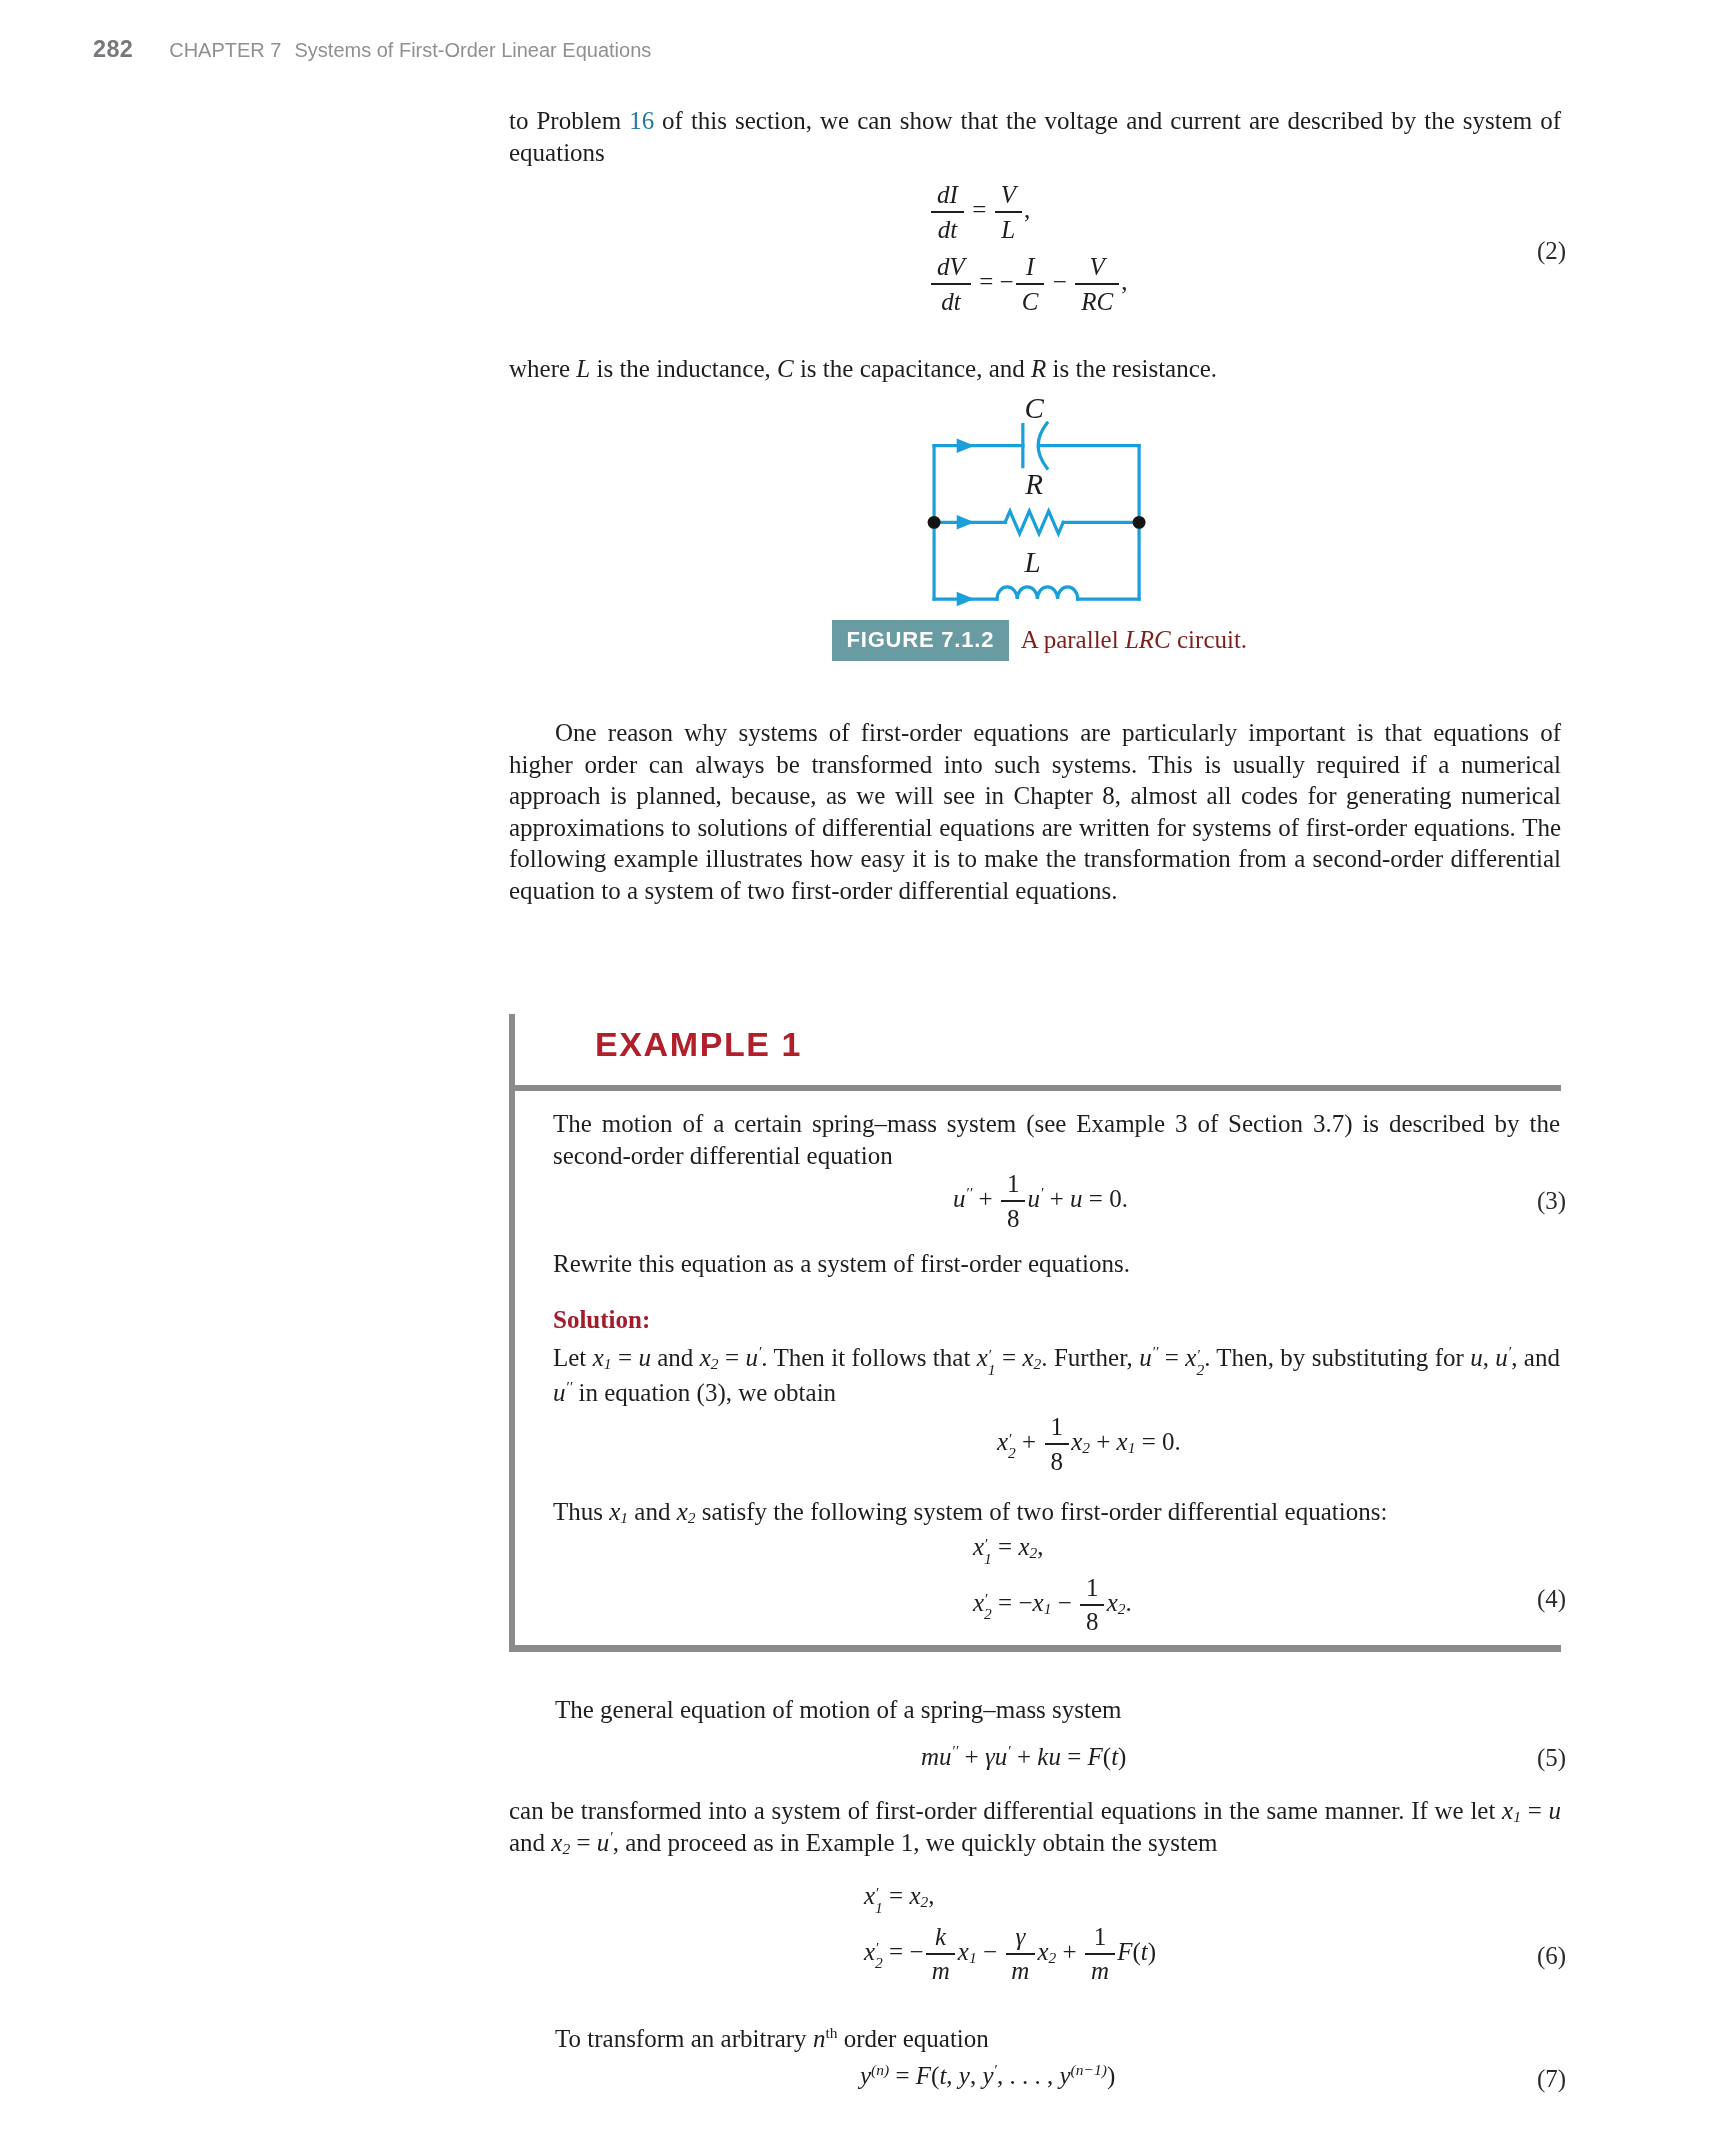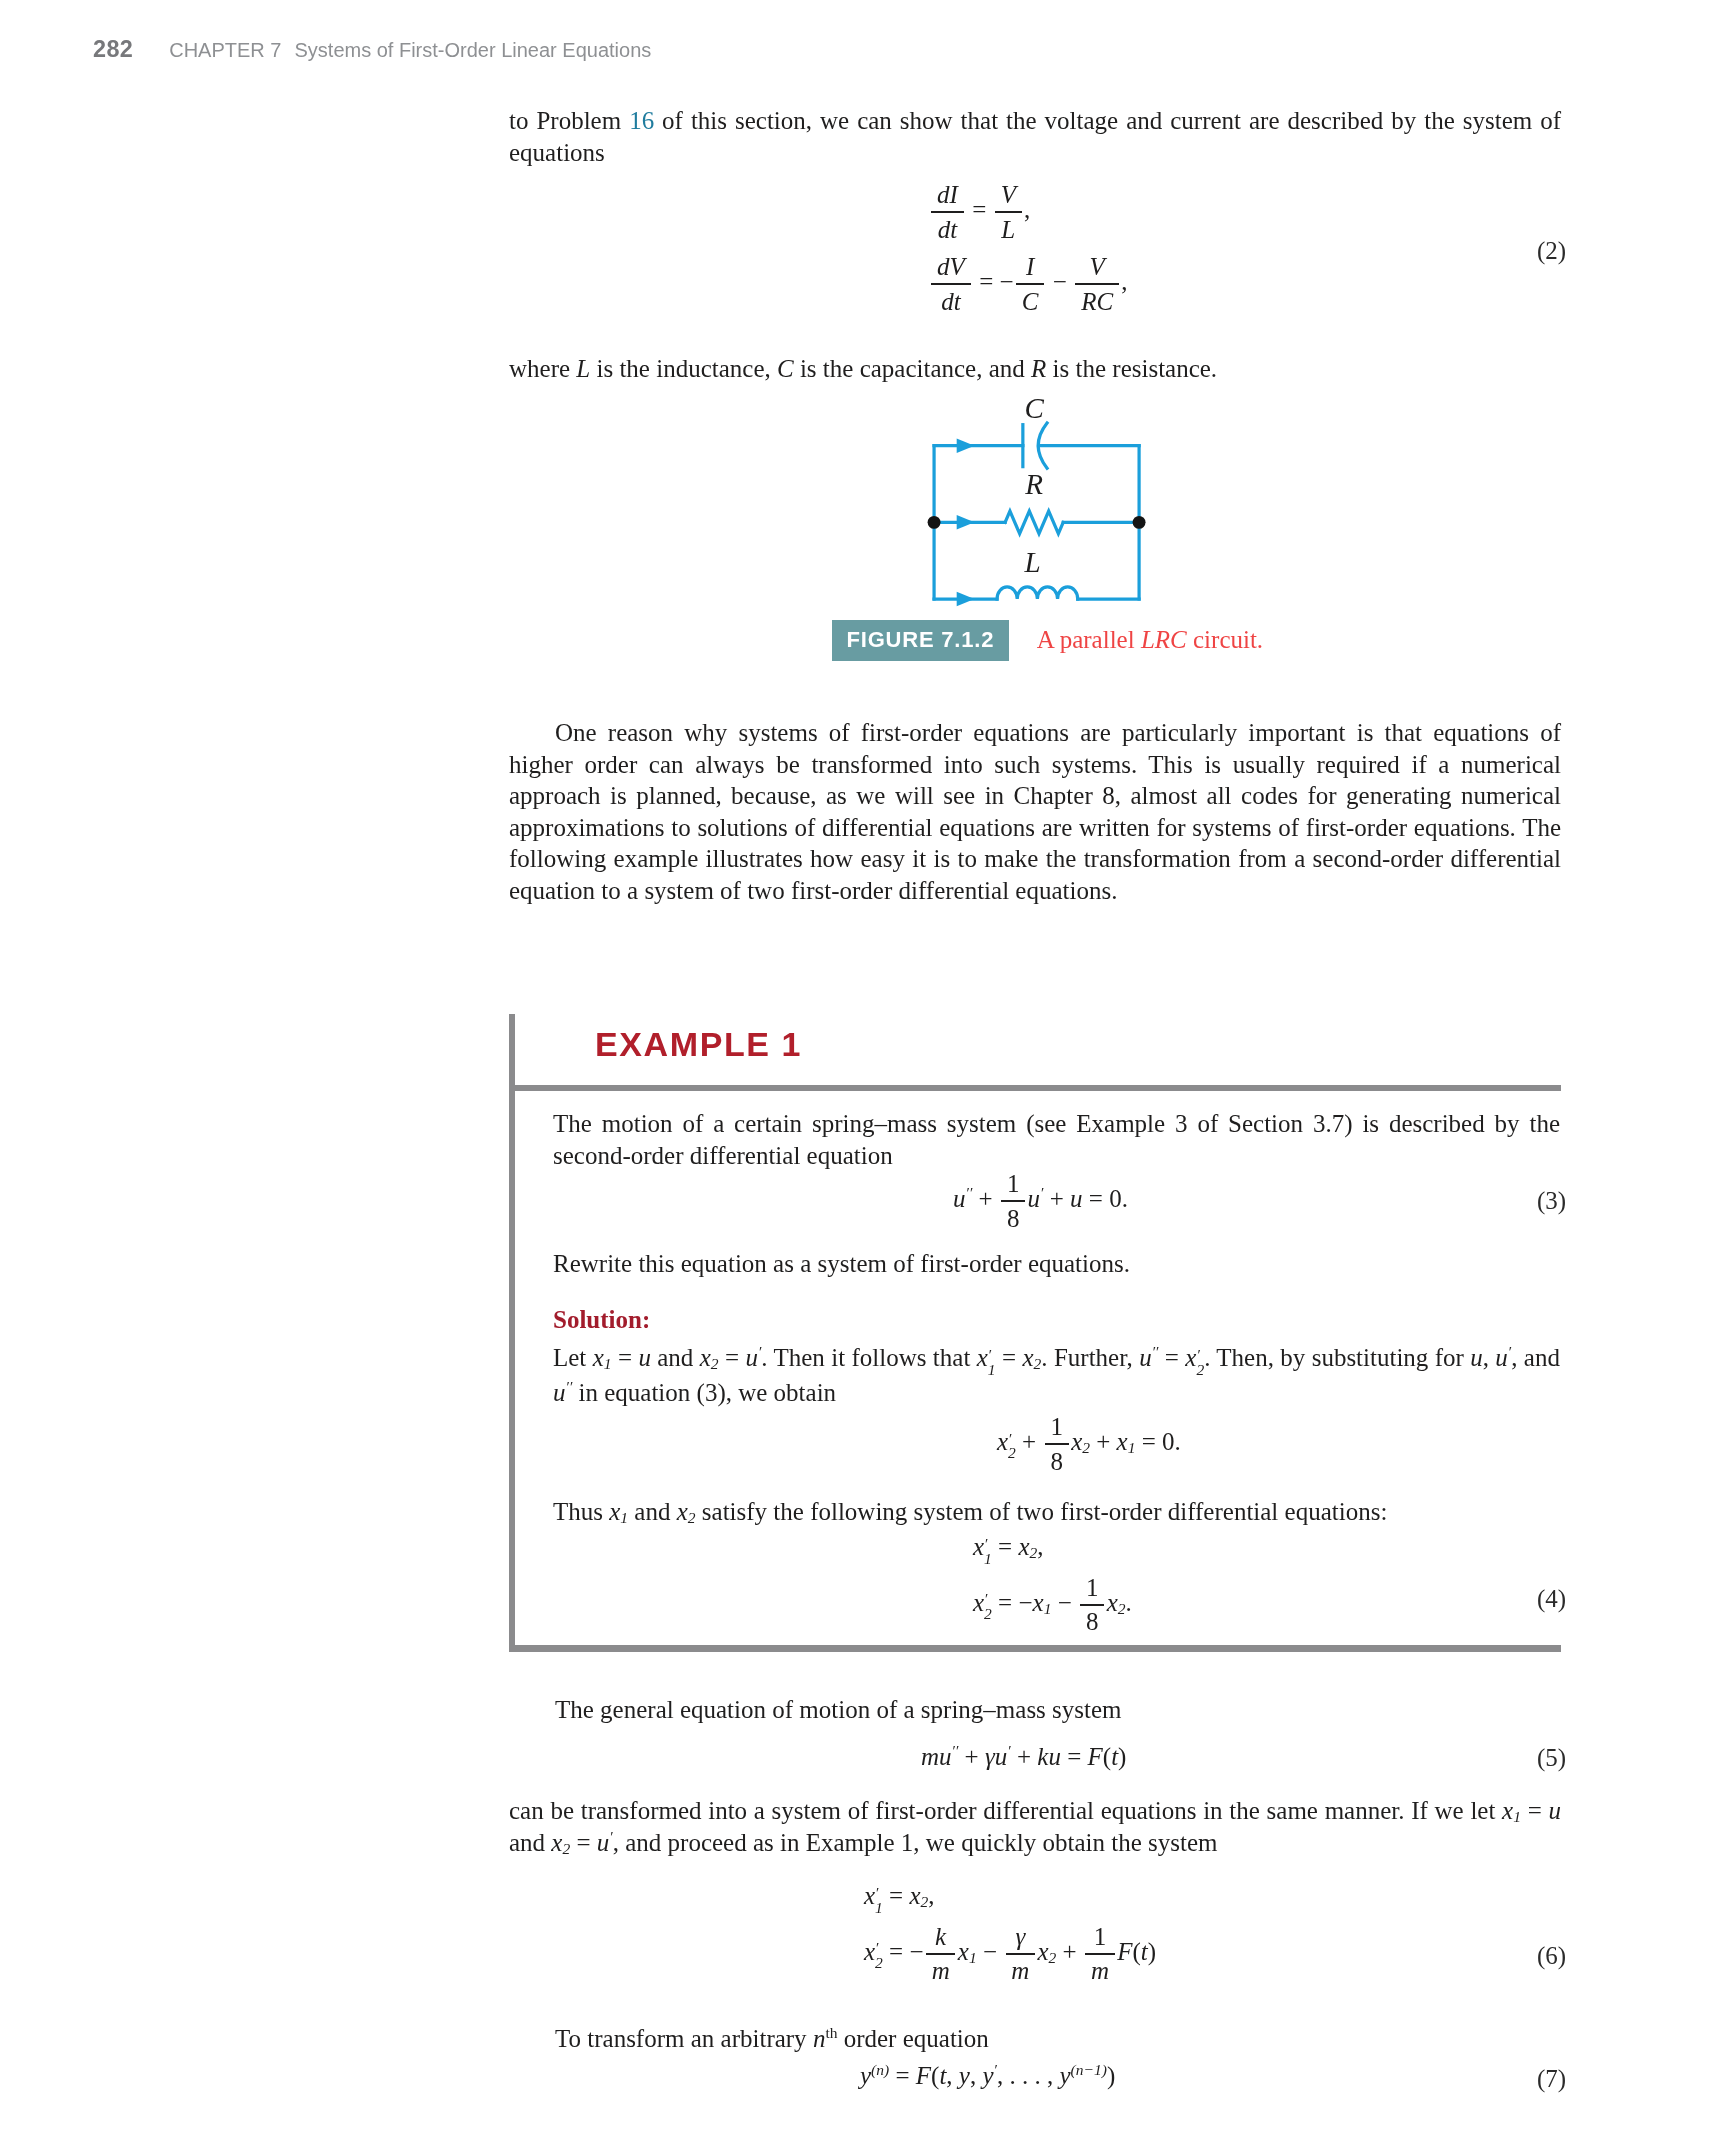--- a/index.html
+++ b/index.html
@@ -21,24 +21,24 @@
   .eqline{line-height:normal;white-space:nowrap;}
   .frac{display:inline-block;vertical-align:middle;text-align:center;margin:0 2.4px;line-height:1.18;}
   .fn{display:block;padding:0 5.7px 1.6px;border-bottom:2.4px solid #1f1e1e;}
   .fd{display:block;padding:1.6px 5.7px 0;}
   .sup{font-size:.62em;vertical-align:.55em;line-height:0;}
   .sub{font-size:.62em;vertical-align:-.22em;line-height:0;}
   .ss{display:inline-block;vertical-align:-.55em;font-size:.62em;line-height:.95;text-align:left;}
   .ss span{display:block;}
   .eqnum{position:absolute;left:1537px;font-size:25px;color:#2b2b2b;}
   
-  .figrow{display:flex;align-items:center;gap:28px;}
+  .figrow{display:flex;align-items:center;gap:12px;}
   .figlab{font-family:"Liberation Sans","DejaVu Sans",sans-serif;font-weight:bold;font-size:22px;
           letter-spacing:0.8px;color:#ffffff;background:#689ca2;padding:7.3px 14.5px;}
-  .figcap{font-size:25px;color:#ef4444;}
+  .figcap{font-size:25px;color:#7f1d1d;}
   .cwire{stroke:#1b9fdb;stroke-width:4;fill:none;stroke-linecap:square;}
   .carrow{fill:#1b9fdb;stroke:none;}
   .cdot{fill:#141414;stroke:none;}
   .clabel{font-family:"Liberation Serif","DejaVu Serif",serif;font-style:italic;font-size:36px;fill:#1f1e1e;}
   
   .gbar{position:absolute;background:#8b8b8d;}
   .exh{font-family:"Liberation Sans","DejaVu Sans",sans-serif;font-weight:bold;font-size:34px;
        letter-spacing:1.6px;color:#b11f2b;line-height:1;margin-left:44px;}
   .sol{font-weight:bold;color:#a21c2c;}
 </style>

